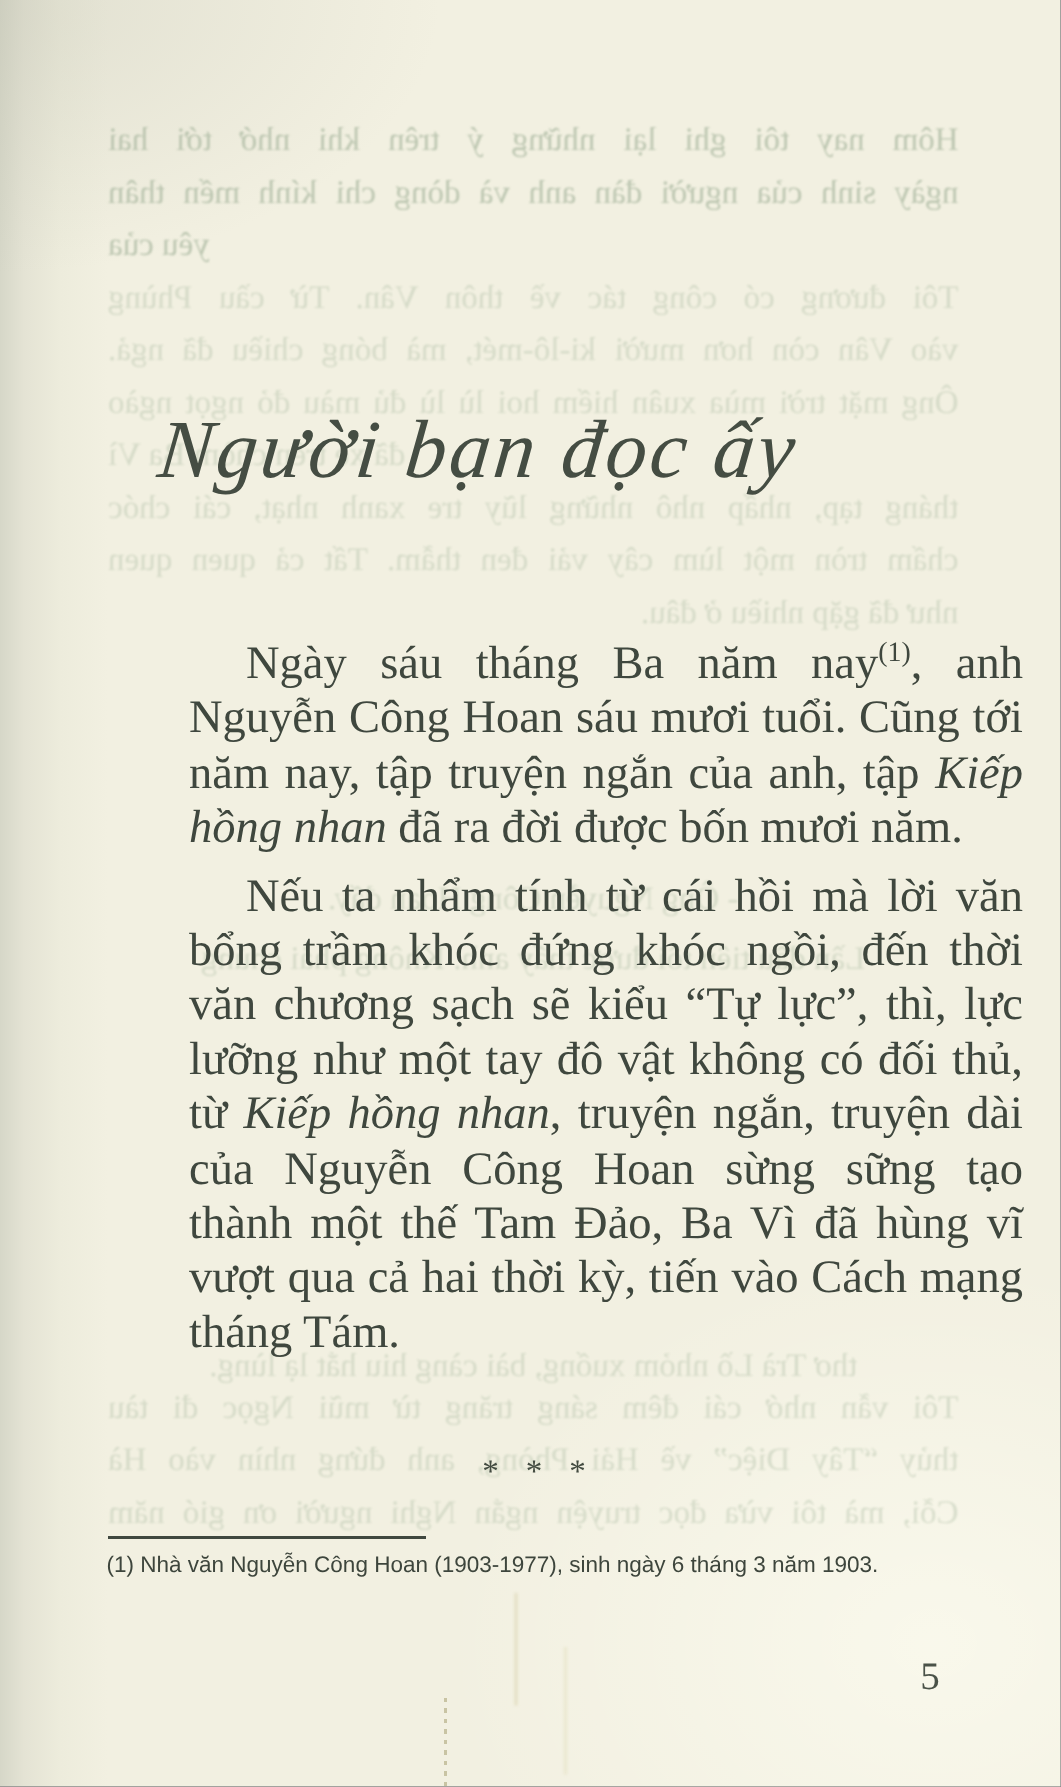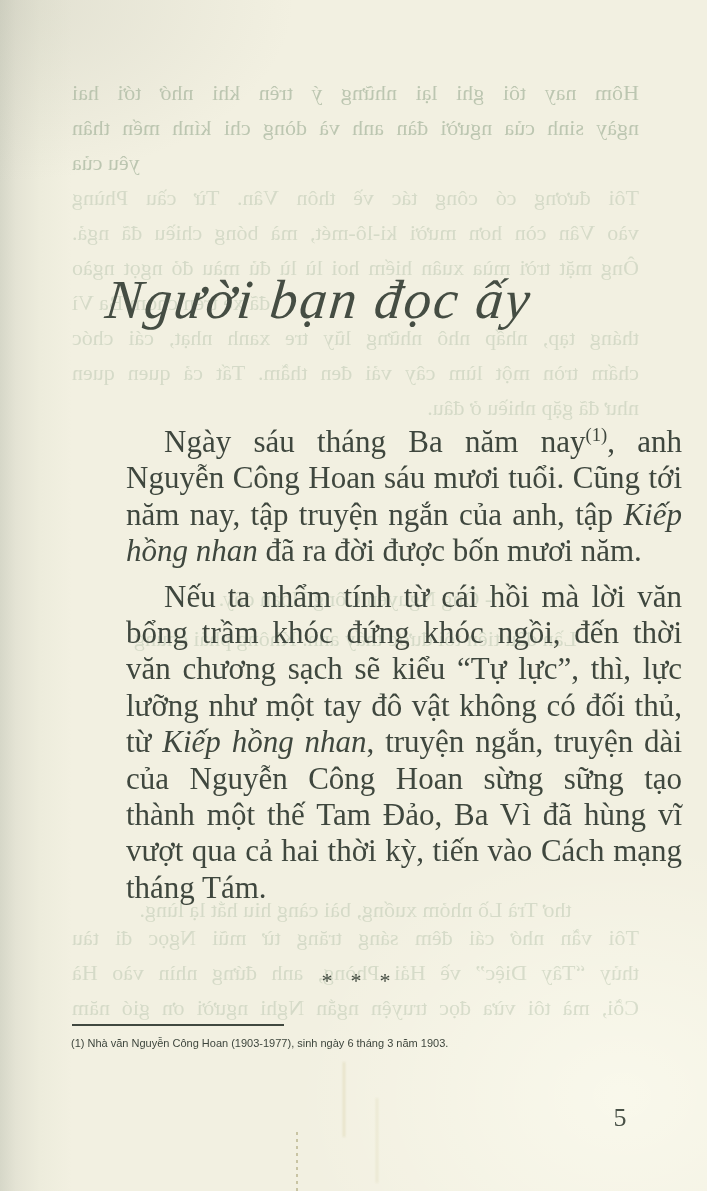--- a/index.html
+++ b/index.html
@@ -47,21 +47,21 @@
   }
   .stars span{margin:0 9px;}
   
   .fn-rule{
     position:absolute;left:72px;top:1024px;width:212px;
     border-top:2.5px solid #40483f;
   }
   .footnote{
     position:absolute;left:71px;top:1031px;width:615px;
     font-family:"Liberation Sans", sans-serif;
-    font-size:11px;line-height:25px;color:#3d453c;
+    font-size:15px;line-height:25px;color:#3d453c;
   }
   .footnote div{white-space:nowrap;}
   
   .pagenum{
     position:absolute;left:598px;top:1103px;width:44px;
     text-align:center;font-size:26px;color:#4a5248;
   }
   
   .crease-1{
     position:absolute;left:296px;top:1132px;width:1.5px;height:59px;

